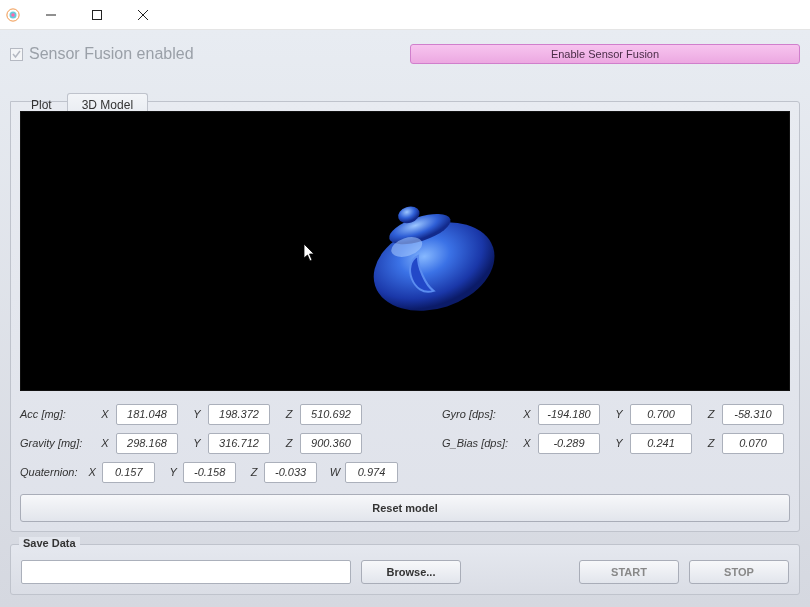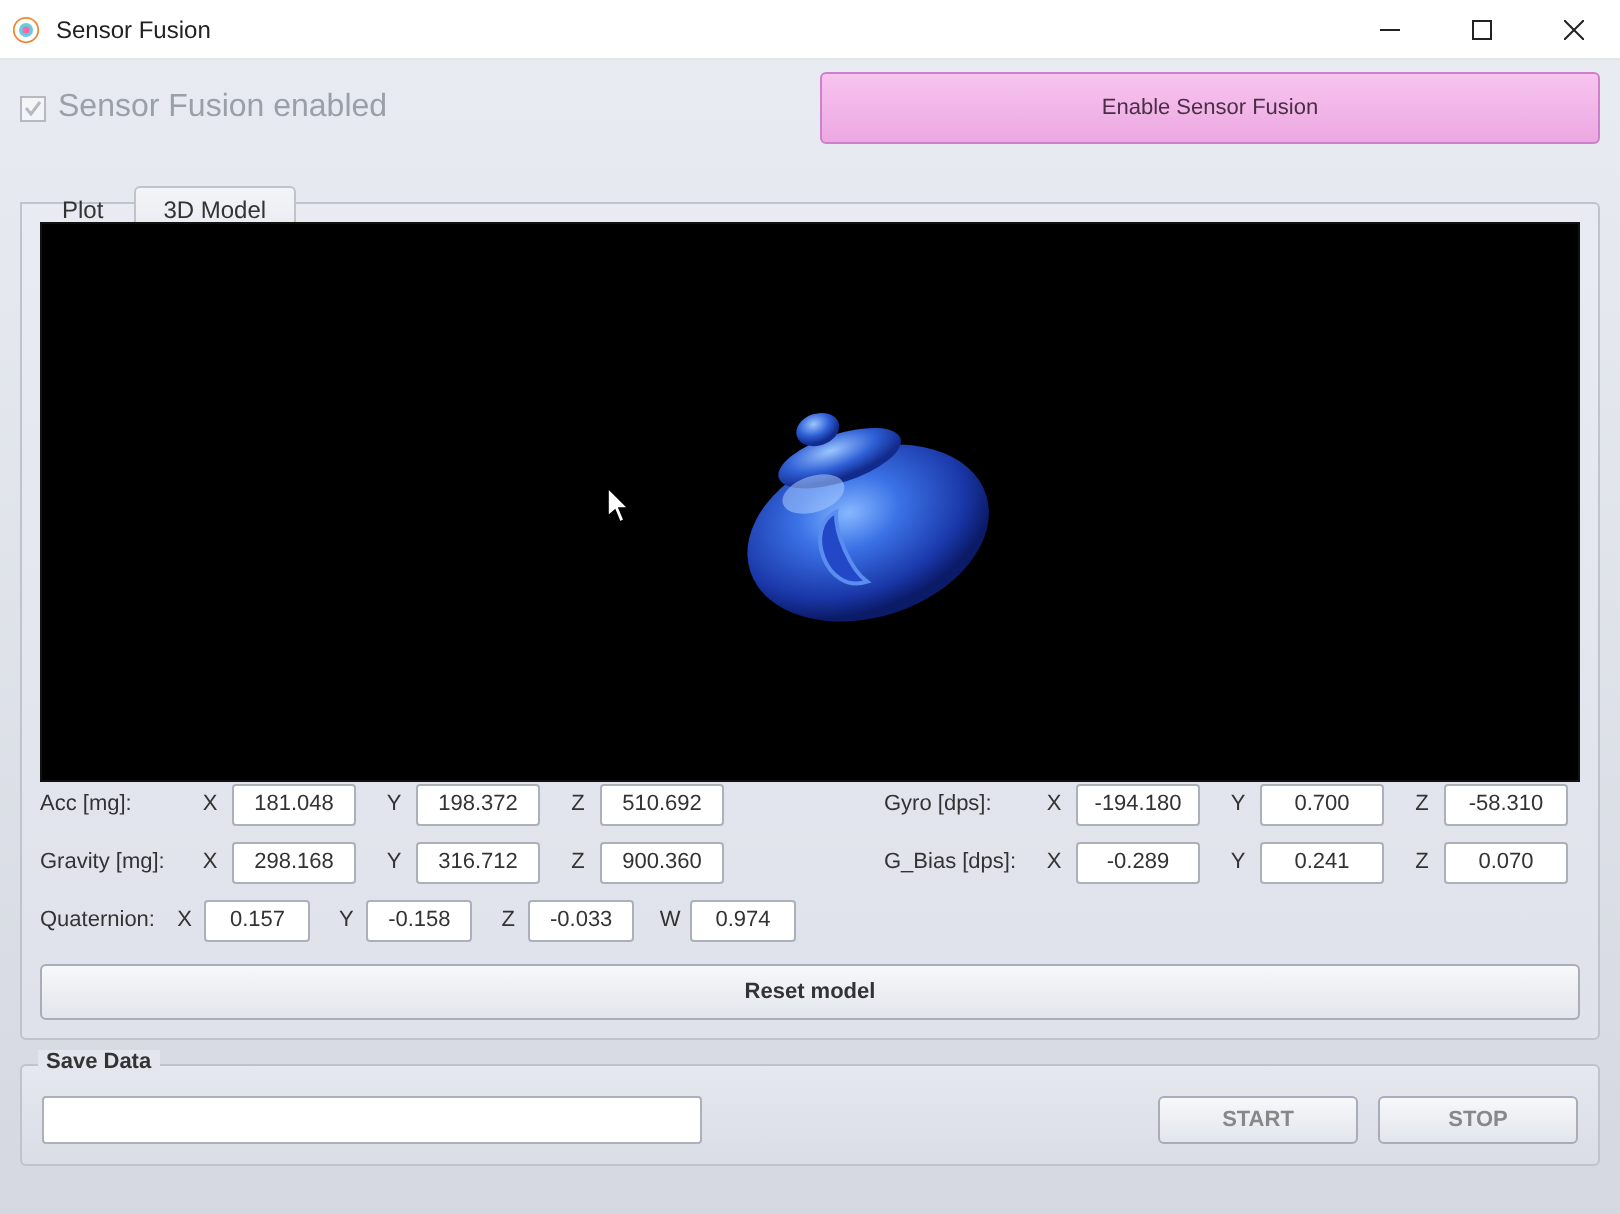--- a/index.html
+++ b/index.html
@@ -5,29 +5,29 @@
   * { box-sizing: border-box; font-family: 'Segoe UI', Tahoma, sans-serif; }
   body { margin:0; width:810px; height:607px; background:#fff; overflow:hidden; }
   .titlebar { height:30px; display:flex; align-items:center; background:#fff; border-bottom:1px solid #e5e5e5; }
   .titlebar .icon { width:14px; height:14px; margin:0 8px 0 6px; }
   .titlebar .title { font-size:12px; color:#222; flex:1; }
   .winbtn { width:46px; height:30px; display:flex; align-items:center; justify-content:center; }
   .content { background:linear-gradient(180deg,#e8ecf2,#d5d8e0); height:577px; padding:9px 10px 10px 10px; position:relative; }
   .toprow { display:flex; align-items:center; gap:10px; height:30px; margin-bottom:8px; }
   .chk { display:flex; align-items:center; gap:6px; font-size:16px; color:#9aa0a8; }
   .chk .box { width:13px; height:13px; border:1px solid #b5b9c2; background:#f4f5f7; display:flex; align-items:center; justify-content:center; }
-  .enablebtn { margin-left:auto; width:390px; height:36px; background:linear-gradient(180deg,#f7c4ef,#eca8e1); border:1px solid #d07fcc; border-radius:3px; font-size:11px; color:#4a2d47; display:flex; align-items:center; justify-content:center; cursor:pointer; }
+  .enablebtn { margin-left:auto; width:390px; height:20px; background:linear-gradient(180deg,#f7c4ef,#eca8e1); border:1px solid #d07fcc; border-radius:3px; font-size:11px; color:#4a2d47; display:flex; align-items:center; justify-content:center; cursor:pointer; }
   .tabs { display:flex; gap:0; margin-bottom:0; padding-left:6px; }
   .tab { font-size:12px; padding:4px 14px 4px 14px; color:#333; cursor:pointer; border:1px solid transparent; border-bottom:none; position:relative; top:16px; }
   .tab.active { background:linear-gradient(180deg,#f3f5f8,#e8ebf1); border:1px solid #bfc3cc; border-bottom:1px solid #e8ebf1; border-radius:3px 3px 0 0; }
   .pane { border:1px solid #bfc3cc; background:linear-gradient(180deg,#e8ebf1,#dfe2ea); border-radius:0 3px 3px 3px; padding:9px; }
   .viewport { background:#000; height:280px; position:relative; border:1px solid #111; }
   .cursor { position:absolute; left:283px; top:132px; }
   .teapot { position:absolute; left:330px; top:70px; }
-  .datagrid { display:flex; font-size:11px; color:#333; }
+  .datagrid { margin-top:12px; display:flex; font-size:11px; color:#333;font-style:italic; }
   .leftgrid { width:390px; }
   .rightgrid { flex:1; padding-left:32px; }
   .datarow { display:flex; align-items:center; margin-bottom:7px; height:22px; }
   .rowlbl { width:78px; }
   .axislbl { width:14px; text-align:center; }
   .valbox { width:62px; height:21px; background:#fff; border:1px solid #abb0bb; border-radius:2px; margin:0 12px 0 4px; text-align:center; font-size:11px; padding-top:3px; }
   .resetbtn { margin-top:4px; height:28px; background:linear-gradient(180deg,#f7f8fa,#e2e5ec); border:1px solid #a9adb8; border-radius:3px; font-size:11px; display:flex; align-items:center; justify-content:center; cursor:pointer; font-weight:600; color:#333; }
   .savegroup { margin-top:12px; border:1px solid #bfc3cc; border-radius:3px; padding:3px 10px 10px 10px; position:relative; background:linear-gradient(180deg,#e5e8ef,#dadde5);}
   .savegroup .glabel { position:absolute; top:-8px; left:8px; background:#e3e6ed; padding:0 4px; font-size:11px; font-weight:600; color:#333; }
   .saverow { display:flex; align-items:center; gap:10px; margin-top:12px; }
@@ -39,21 +39,20 @@
 </style>
 </head>
 <body>
 
 <div class="titlebar">
   <svg class="icon" viewBox="0 0 16 16">
     <circle cx="8" cy="8" r="7" fill="none" stroke="#e83" stroke-width="1"></circle>
     <circle cx="8" cy="8" r="4" fill="#6cd"></circle>
     <circle cx="8" cy="8" r="2" fill="#f6a"></circle>
   </svg>
-  <span class="title">Sensor Fusion</span>
   <div class="winbtn">
       <svg width="10" height="10">
         <line x1="0" y1="5" x2="10" y2="5" stroke="#222" stroke-width="1"></line>
       </svg>
     </div>
   <div class="winbtn">
       <svg width="10" height="10">
         <rect x="0.5" y="0.5" width="9" height="9" fill="none" stroke="#222" stroke-width="1"></rect>
       </svg>
     </div>
@@ -167,19 +166,20 @@
       </div>
     </div>
 
     <div class="resetbtn">Reset model</div>
   </div>
 
   <div class="savegroup">
     <span class="glabel">Save Data</span>
     <div class="saverow">
       <div class="pathbox"></div>
+      <div class="browsebtn">Browse...</div>
       <div class="spacer"></div>
       <div class="startbtn">START</div>
       <div class="stopbtn">STOP</div>
     </div>
   </div>
 
 </div>
 
 </body></html>

